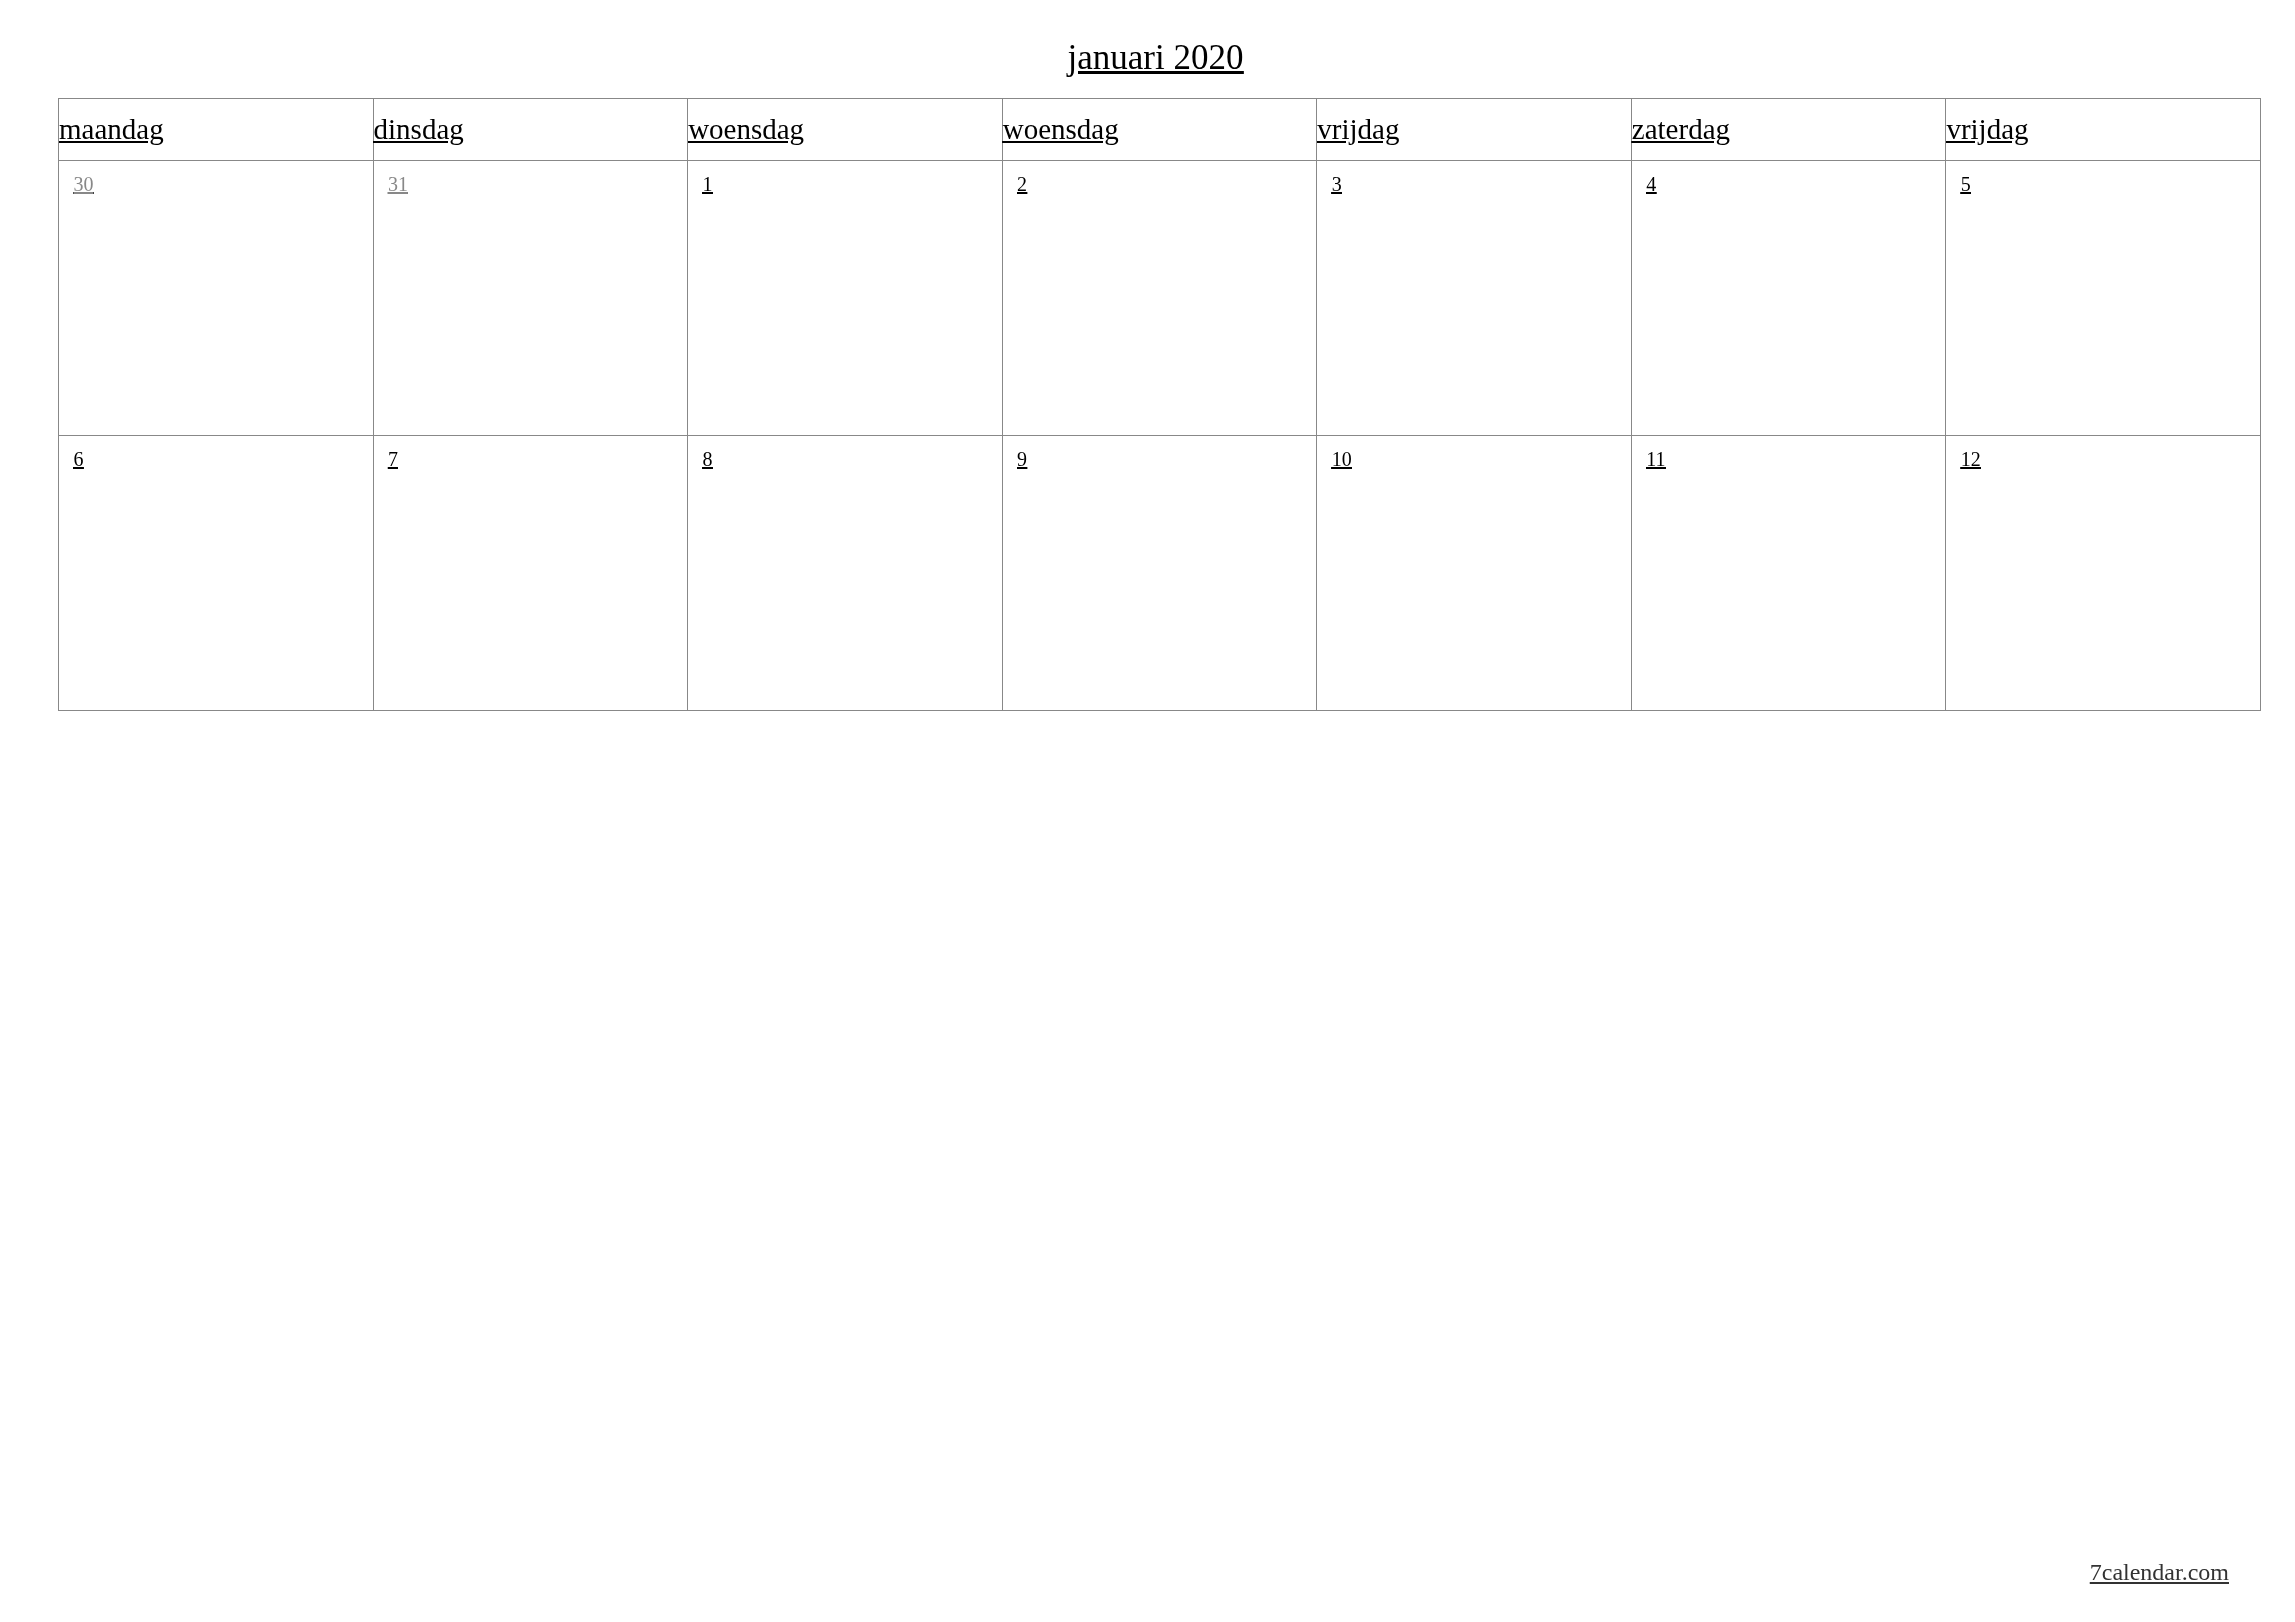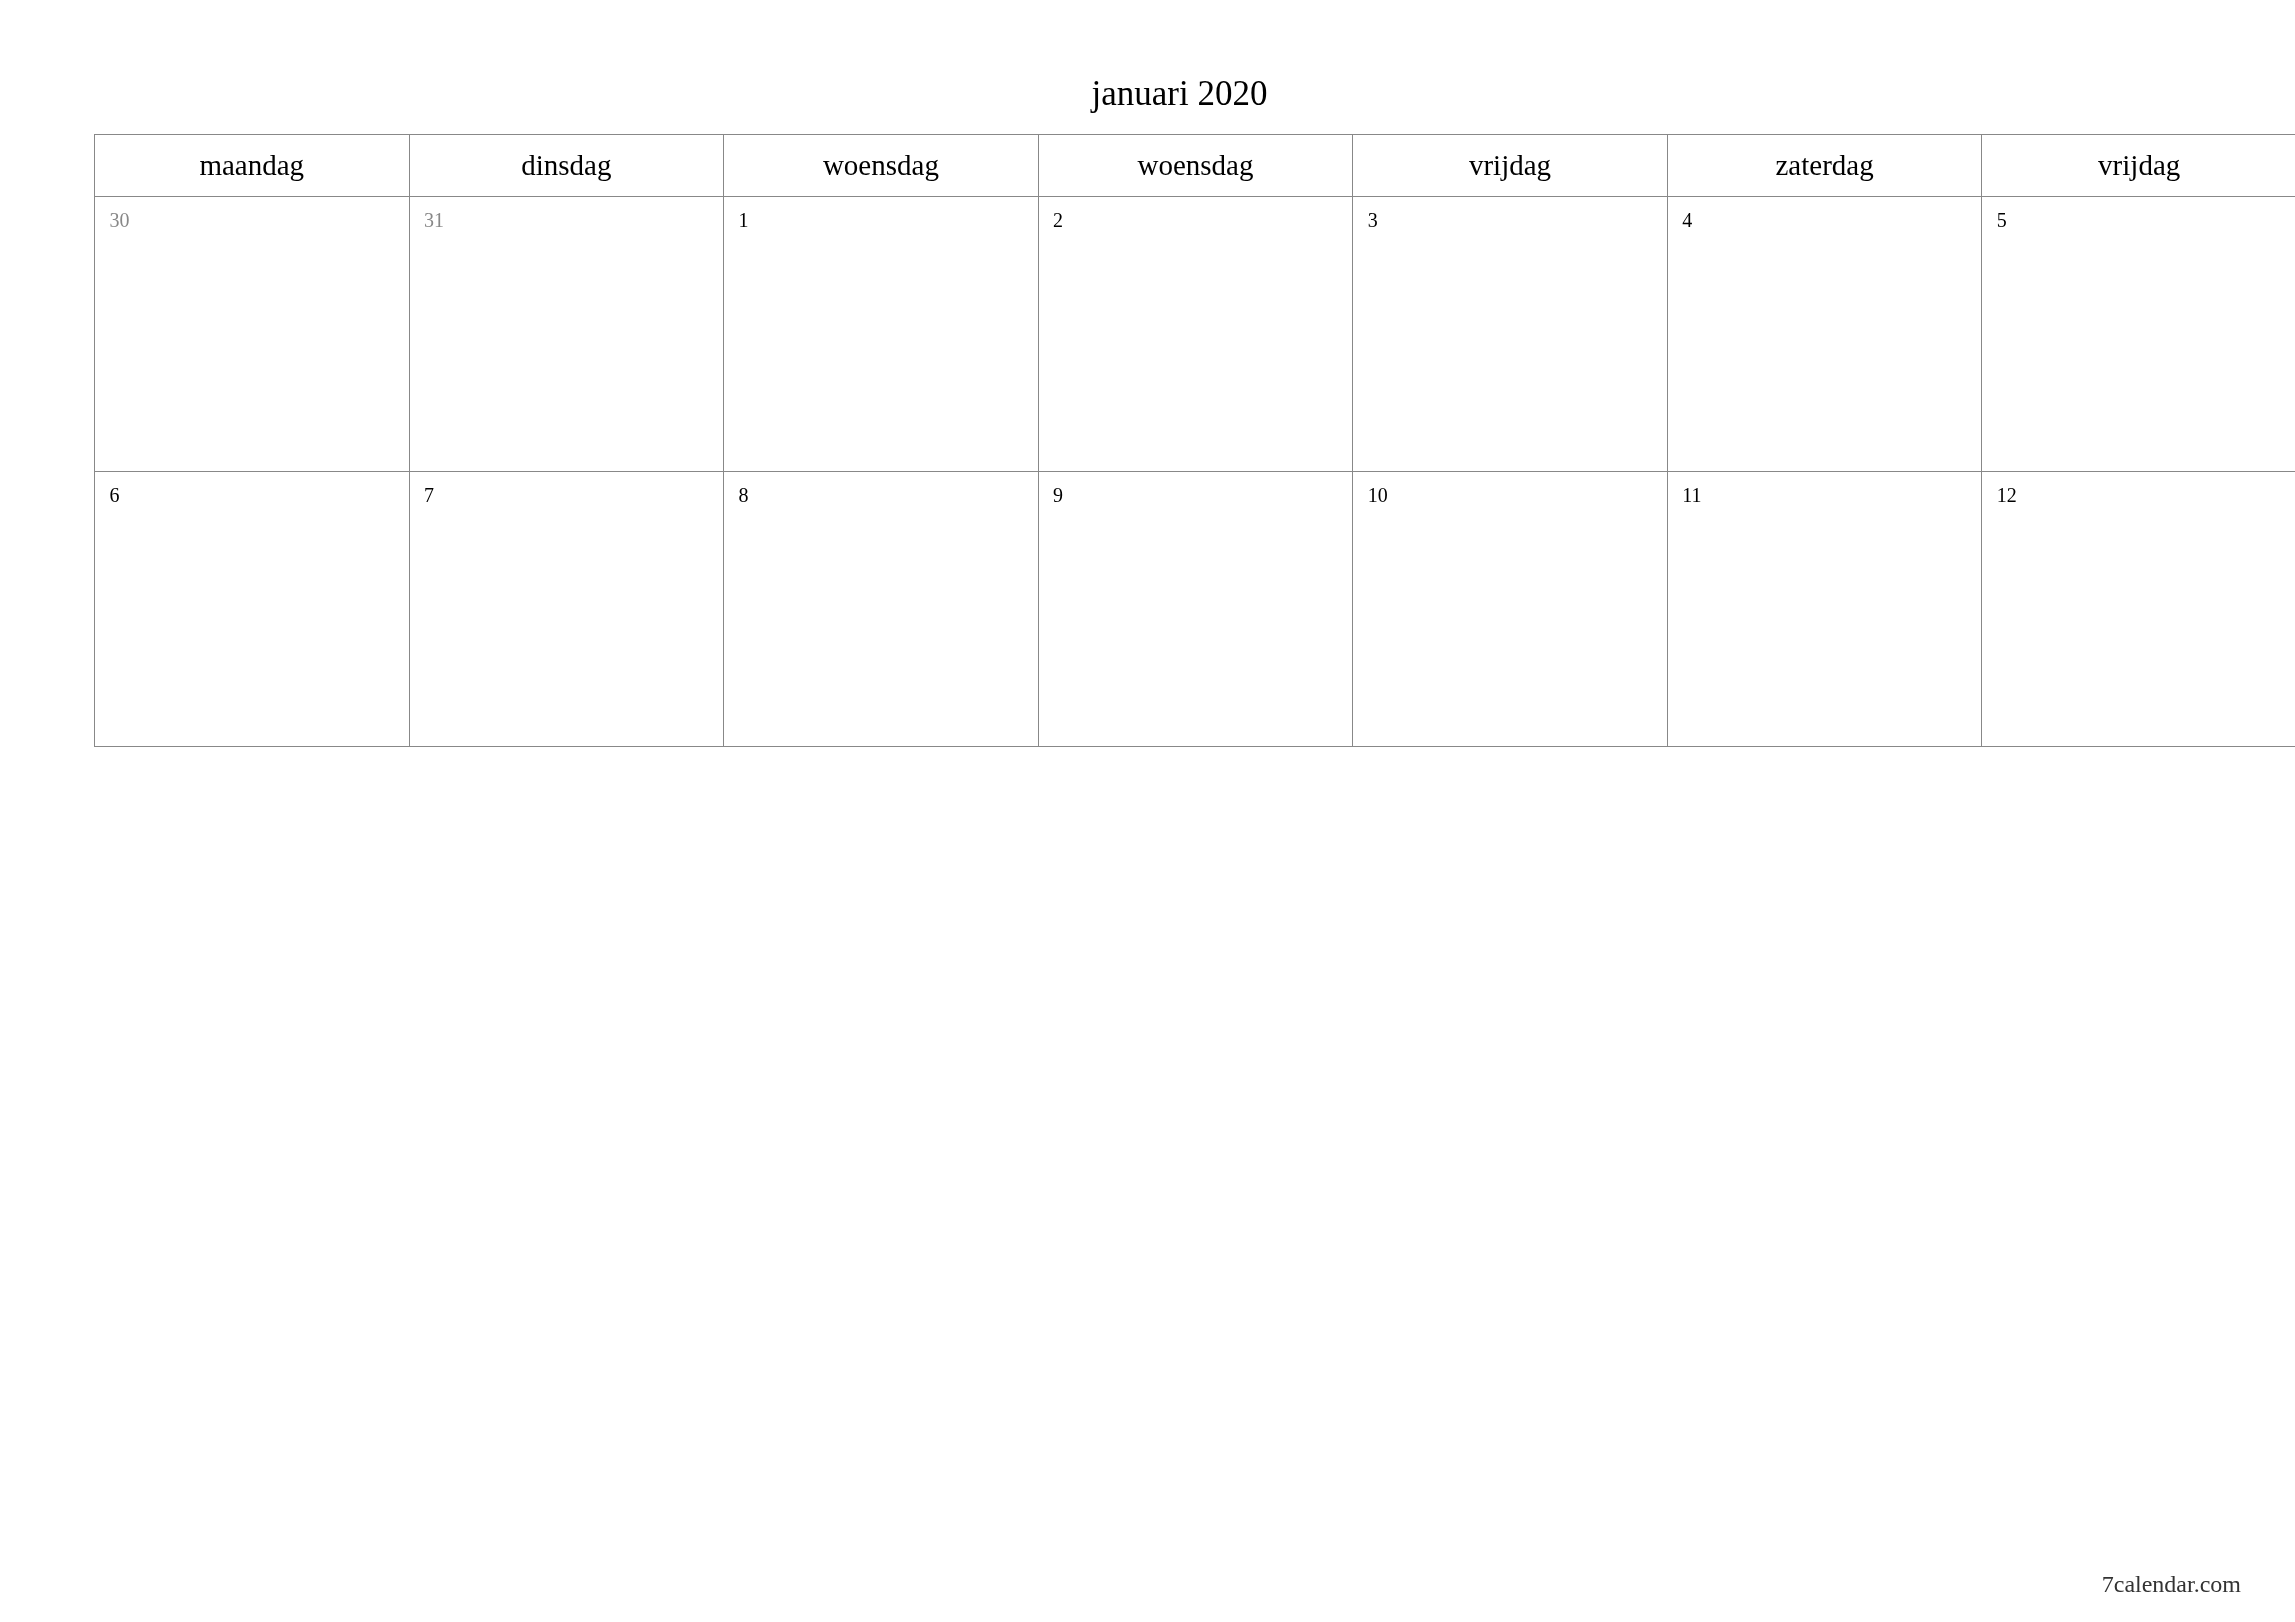--- a/index.html
+++ b/index.html
@@ -1,18 +1,19 @@
 <!DOCTYPE html>
 <html style="font-size:10.5px"><head>
 <meta charset="utf-8">
 <style>
   * {
     box-sizing: border-box;
-    margin: 16px;
+    margin: 4px;
     padding: 0;
+    text-decoration: underline;
   }
   body {
     font-family: Georgia, 'Times New Roman', serif;
     background: #ffffff;
     width: 2295px;
     height: 1623px;
     padding: 26px 46px 33px 46px;
     position: relative;
   }
   .title {
@@ -25,21 +26,21 @@
   .calendar {
     width: 100%;
     border-collapse: collapse;
     table-layout: fixed;
   }
   .calendar th {
     border: 0.7px solid #888;
     font-weight: normal;
     font-size: 29px;
     color: #000;
-    text-align: center;
+    text-align: left;
     padding: 14.4px 0;
     background: #fff;
   }
   .calendar td {
     border: 0.7px solid #888;
     height: 275px;
     vertical-align: top;
     padding: 11.8px 14.4px;
     font-size: 20px;
     color: #000;

